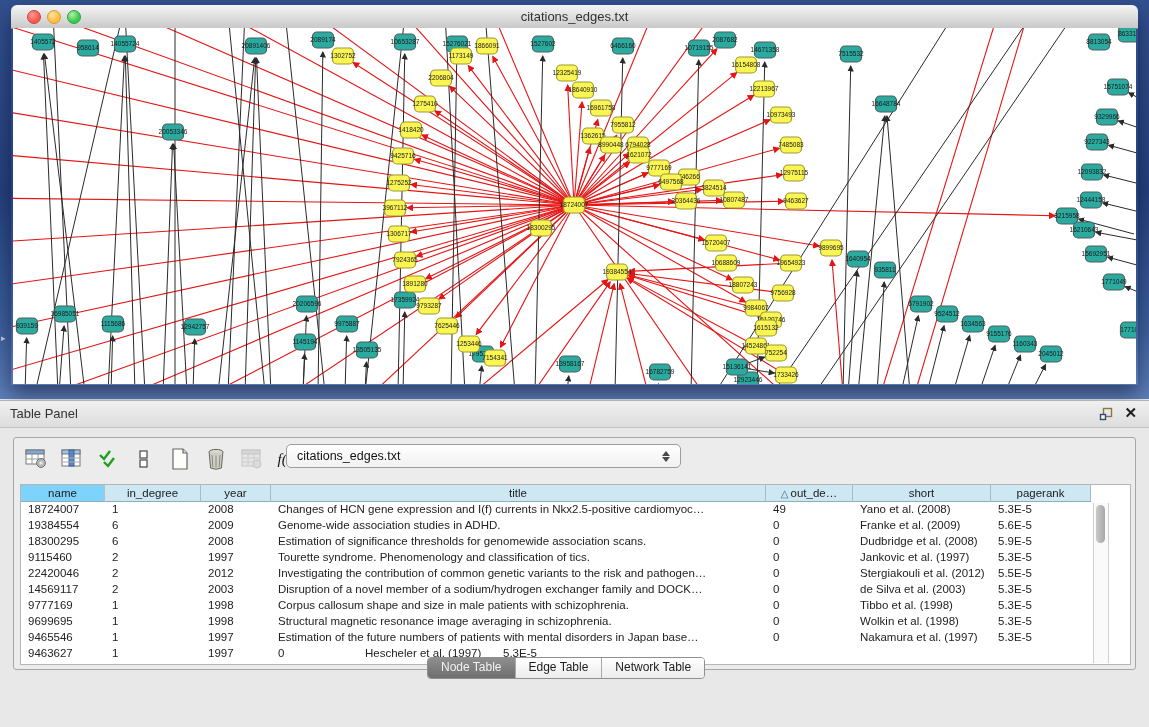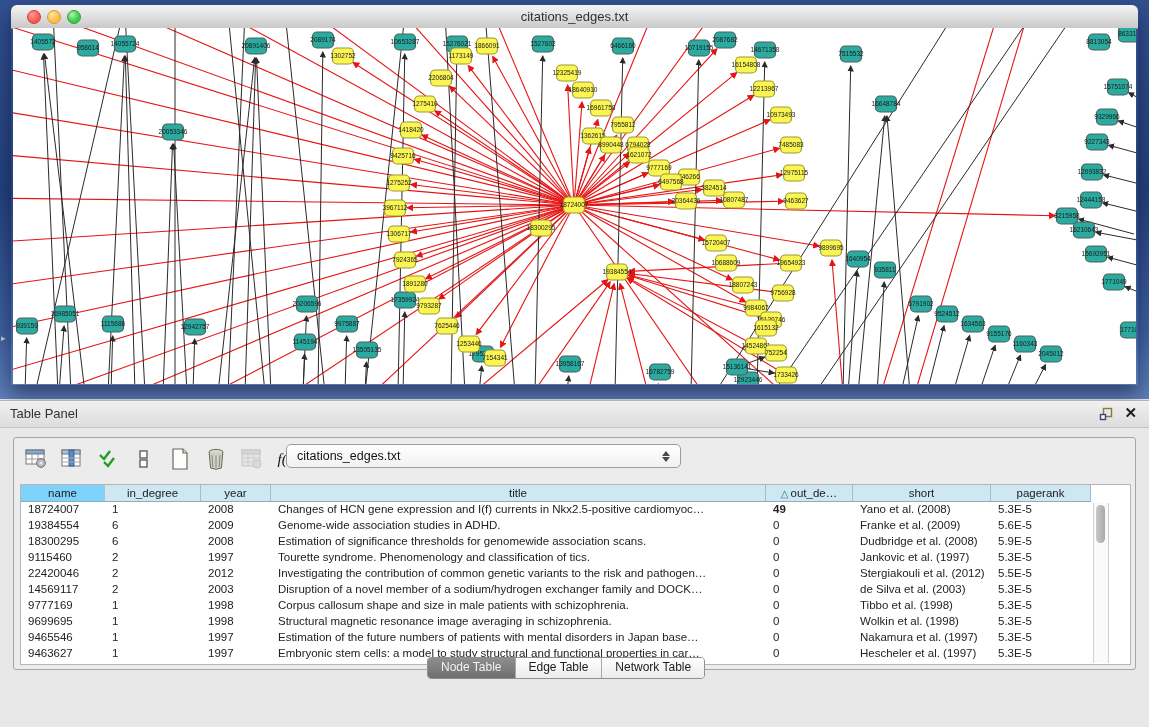--- a/index.html
+++ b/index.html
@@ -731,21 +731,21 @@
           <div class="th" style="width: 87px;"><span class="sort-tri">△</span>out_de…</div>
           <div class="th" style="width: 138px;">short</div>
           <div class="th" style="width: 100px;">pagerank</div>
         </div>
       <div id="tbody">
           <div class="trow">
             <div class="td" style="width: 84px;">18724007</div>
             <div class="td" style="width: 96px;">1</div>
             <div class="td" style="width: 70px;">2008</div>
             <div class="td" style="width: 495px;">Changes of HCN gene expression and I(f) currents in Nkx2.5-positive cardiomyoc…</div>
-            <div class="td" style="width: 87px; font-weight: bold;">49</div>
+            <div class="td" style="width: 87px;">49</div>
             <div class="td" style="width: 138px;">Yano et al. (2008)</div>
             <div class="td" style="width: 100px;">5.3E-5</div>
           </div>
           <div class="trow">
             <div class="td" style="width: 84px;">19384554</div>
             <div class="td" style="width: 96px;">6</div>
             <div class="td" style="width: 70px;">2009</div>
             <div class="td" style="width: 495px;">Genome-wide association studies in ADHD.</div>
             <div class="td" style="width: 87px;">0</div>
             <div class="td" style="width: 138px;">Franke et al. (2009)</div>
@@ -811,21 +811,20 @@
             <div class="td" style="width: 70px;">1997</div>
             <div class="td" style="width: 495px;">Estimation of the future numbers of patients with mental disorders in Japan base…</div>
             <div class="td" style="width: 87px;">0</div>
             <div class="td" style="width: 138px;">Nakamura et al. (1997)</div>
             <div class="td" style="width: 100px;">5.3E-5</div>
           </div>
           <div class="trow">
             <div class="td" style="width: 84px;">9463627</div>
             <div class="td" style="width: 96px;">1</div>
             <div class="td" style="width: 70px;">1997</div>
-            <div class="td" style="width: 495px;">Embryonic stem cells: a model to study structural and functional properties in car…</div>
             <div class="td" style="width: 87px;">0</div>
             <div class="td" style="width: 138px;">Hescheler et al. (1997)</div>
             <div class="td" style="width: 100px;">5.3E-5</div>
           </div>
         </div>
       <div class="vscroll">
         <div class="vthumb"></div>
       </div>
     </div>
   </div>

